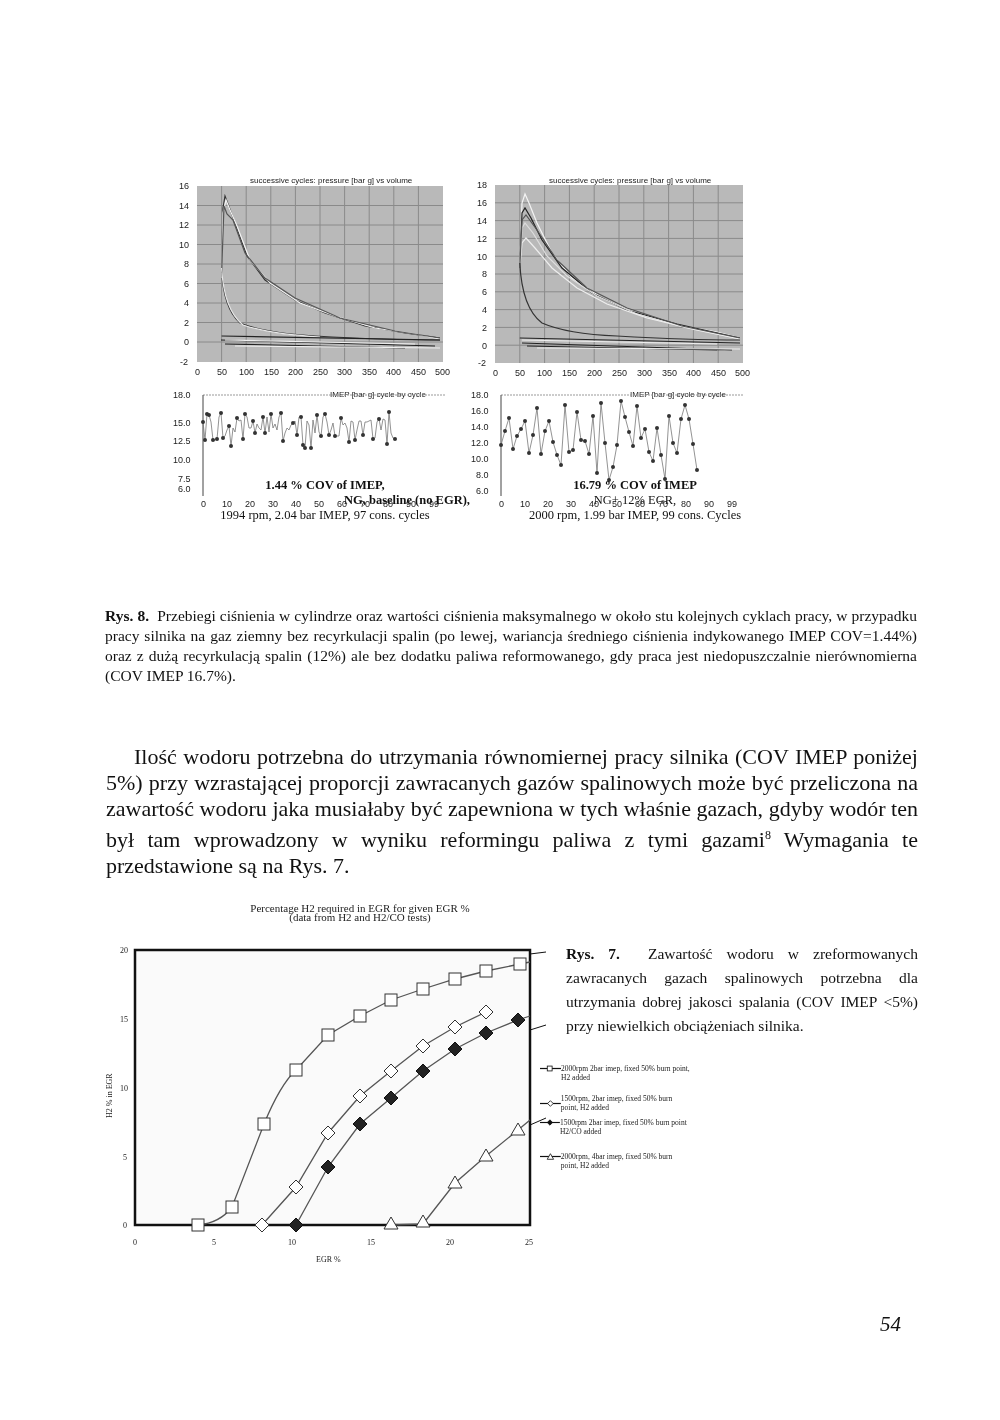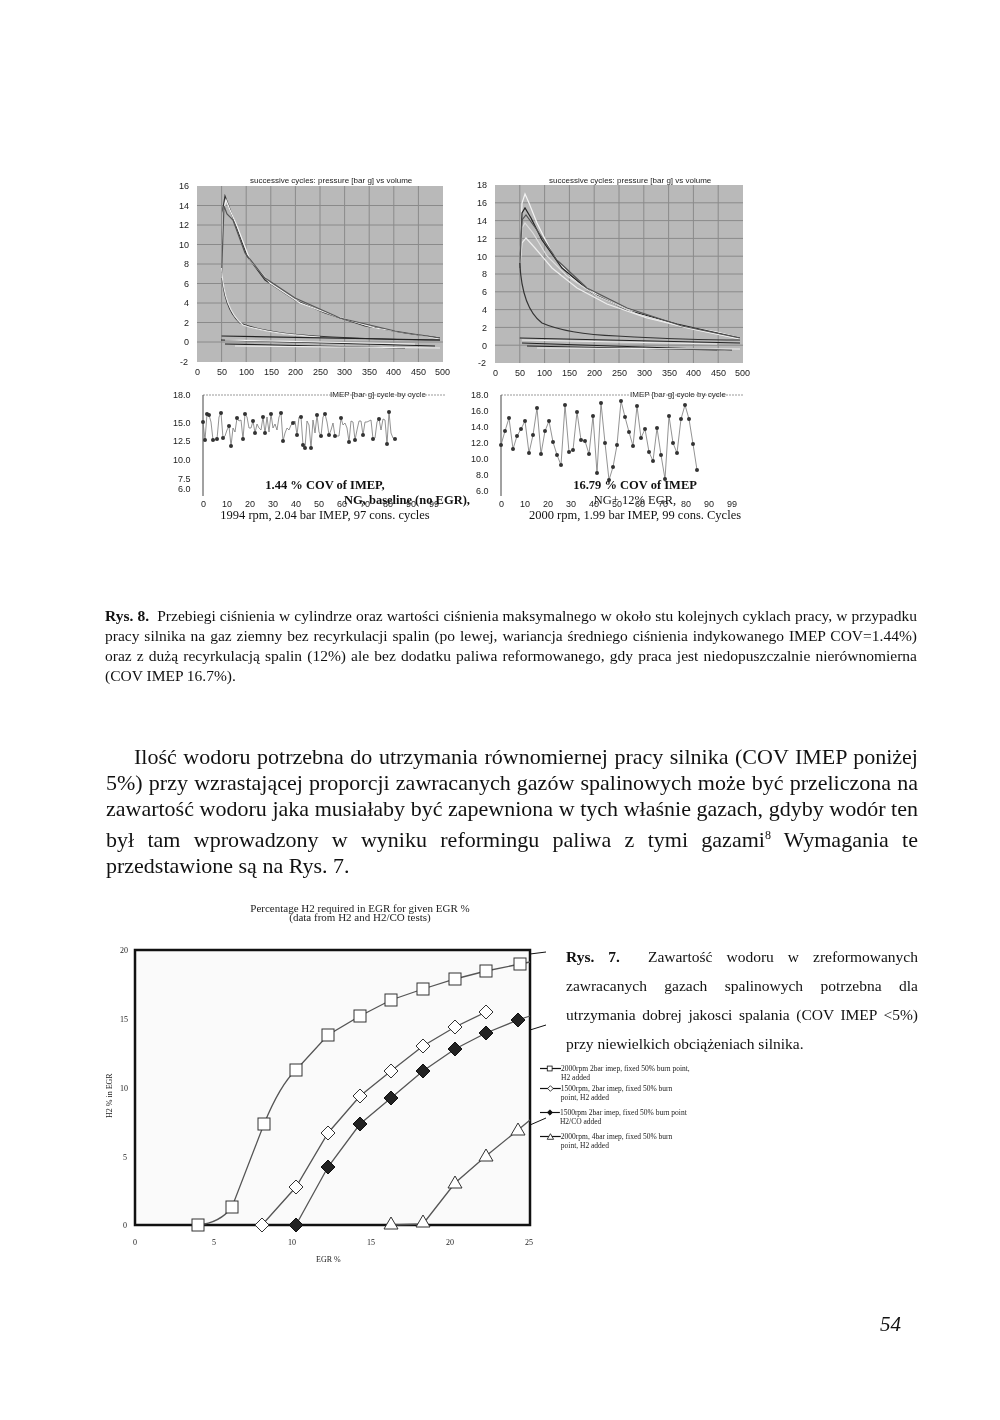--- a/index.html
+++ b/index.html
@@ -3,21 +3,21 @@
 <meta charset="utf-8">
 <style>
   html, body { margin: 0; padding: 0; background: #ffffff; }
   body { width: 1000px; height: 1420px; position: relative; overflow: hidden; font-family: "Liberation Serif", serif; color: #111; }
   .abs { position: absolute; }
   .panel-title { font-family: "Liberation Sans", sans-serif; font-size: 8px; color: #222; }
   .tick { font-family: "Liberation Sans", sans-serif; font-size: 9px; color: #222; }
   .cap6 { left: 105px; top: 606px; width: 812px; font-size: 15.5px; line-height: 20px; text-align: justify; }
   .cap6 b { font-weight: bold; }
   .para { left: 106px; top: 744px; width: 812px; font-size: 22px; line-height: 26px; text-align: justify; text-indent: 28px; }
-  .cap7 { left: 566px; top: 942px; width: 352px; font-size: 15.5px; line-height: 29px; text-align: justify; }
+  .cap7 { left: 566px; top: 942px; width: 352px; font-size: 15.5px; line-height: 24px; text-align: justify; }
   .subcap { font-size: 12.5px; line-height: 15px; text-align: center; }
   .legend-text { font-family: "Liberation Serif", serif; font-size: 7.5px; line-height: 9px; color: #222; }
   .pagenum { left: 880px; top: 1312px; font-size: 21px; font-style: italic; }
   sup { font-size: 12px; }
 </style>
 </head>
 <body>
 
 <div class="abs" style="left:165px; top:130px; width:610px; height:345px;margin-top:38px;">
 
@@ -381,35 +381,35 @@
   </g>
 
   <g stroke="#111" stroke-width="1">
     <line x1="430" y1="14" x2="446" y2="12"></line>
       <line x1="430" y1="90" x2="446" y2="85"></line>
       <line x1="430" y1="185" x2="446" y2="178"></line>
   </g>
 </svg>
 
 <div class="abs" style="left:540px; top:1064px; width:150px;">
-  <div style="display:flex; align-items:flex-start; margin-bottom:2px;">
+  <div style="display:flex; align-items:flex-start; margin-bottom:12px;">
     <svg width="26" height="9" viewBox="0 0 26 9">
         <line x1="0" y1="4.5" x2="26" y2="4.5" stroke="#111" stroke-width="1.5"></line>
         <rect x="9" y="1.5" width="6" height="6" fill="#fff" stroke="#111"></rect>
       </svg>
     <span class="legend-text">2000rpm 2bar imep, fixed 50% burn point, H2 added</span>
   </div>
-  <div style="display:flex; align-items:flex-start; margin-bottom:6px;">
+  <div style="display:flex; align-items:center; margin-bottom:6px;">
     <svg width="26" height="9" viewBox="0 0 26 9">
         <line x1="0" y1="4.5" x2="26" y2="4.5" stroke="#111" stroke-width="1.5"></line>
         <path d="M13 1 l3.5 3.5 l-3.5 3.5 l-3.5 -3.5z" fill="#fff" stroke="#111"></path>
       </svg>
     <span class="legend-text">1500rpm, 2bar imep, fixed 50% burn point, H2 added</span>
   </div>
-  <div style="display:flex; align-items:flex-start; margin-bottom:6px;">
+  <div style="display:flex; align-items:flex-start; margin-bottom:16px;">
     <svg width="26" height="9" viewBox="0 0 26 9">
         <line x1="0" y1="4.5" x2="26" y2="4.5" stroke="#111" stroke-width="1.5"></line>
         <path d="M13 1 l3.5 3.5 l-3.5 3.5 l-3.5 -3.5z" fill="#111" stroke="#111"></path>
       </svg>
     <span class="legend-text">1500rpm 2bar imep, fixed 50% burn point H2/CO added</span>
   </div>
   <div style="display:flex; align-items:flex-start;">
     <svg width="26" height="9" viewBox="0 0 26 9">
         <line x1="0" y1="4.5" x2="26" y2="4.5" stroke="#111" stroke-width="1.5"></line>
         <path d="M13 1 l4 7 l-8 0z" fill="#fff" stroke="#111"></path>

